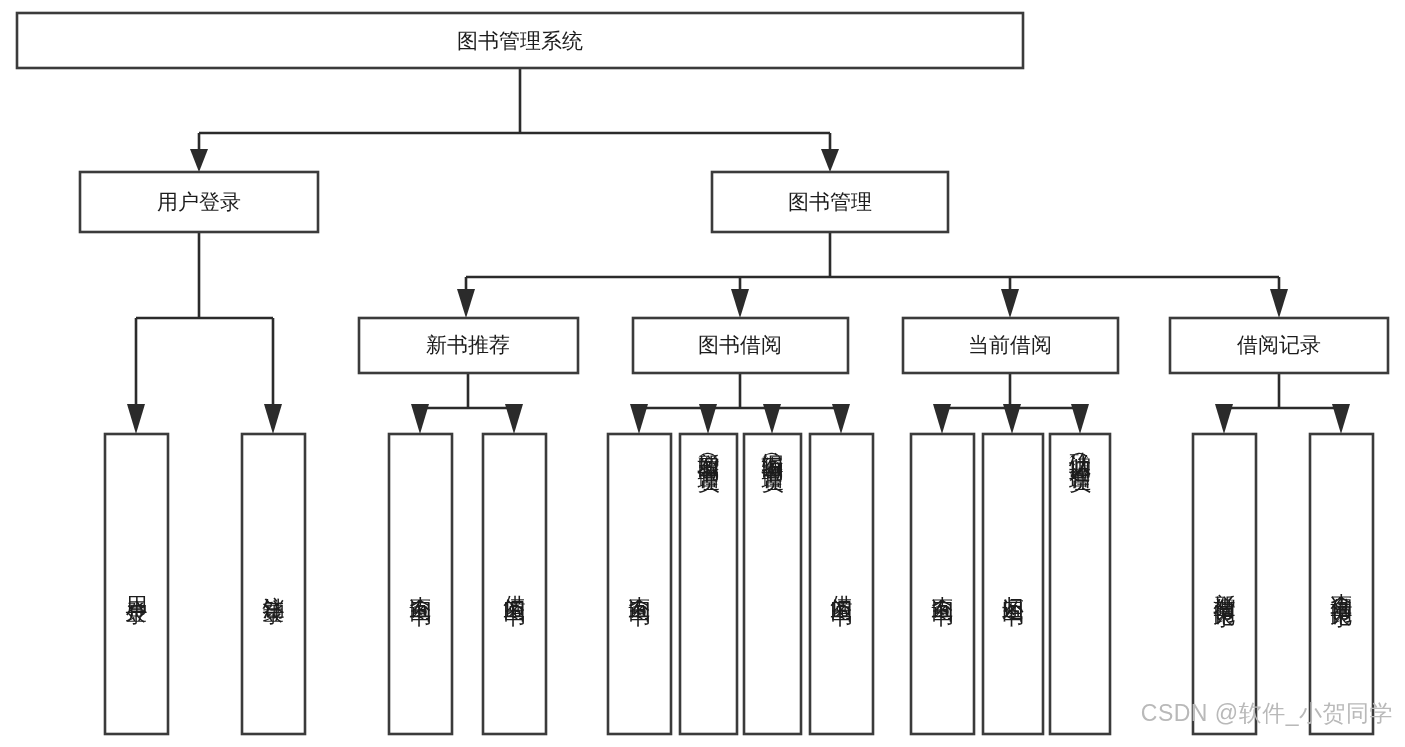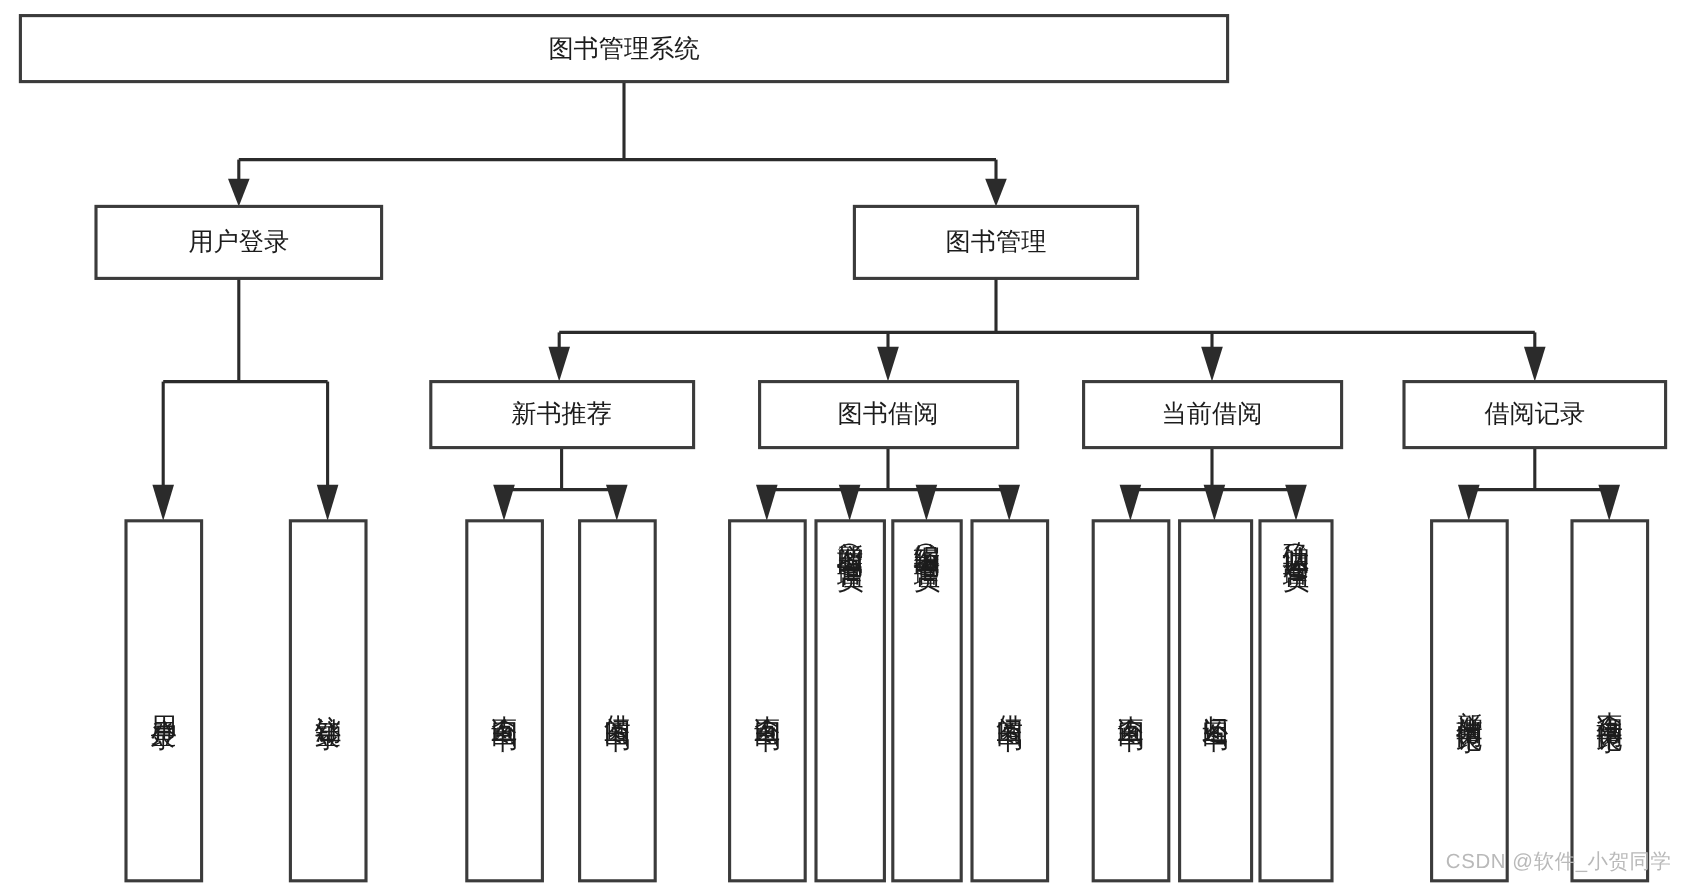--- a/index.html
+++ b/index.html
@@ -65,21 +65,21 @@
     letter-spacing: 3px;
     color: #1c1c1c;
     white-space: nowrap;
     text-align: center;
   }
   .watermark {
     position: absolute;
     right: 12px;
     bottom: 4px;
     font-family: "Liberation Sans", "DejaVu Sans", sans-serif;
-    font-size: 17px;
+    font-size: 23px;
     color: #b9b9b9;
     letter-spacing: 0.5px;
     white-space: nowrap;
     user-select: none;
   }
 </style>
 </head>
 <body>
 
 <div id="diagram-root">

